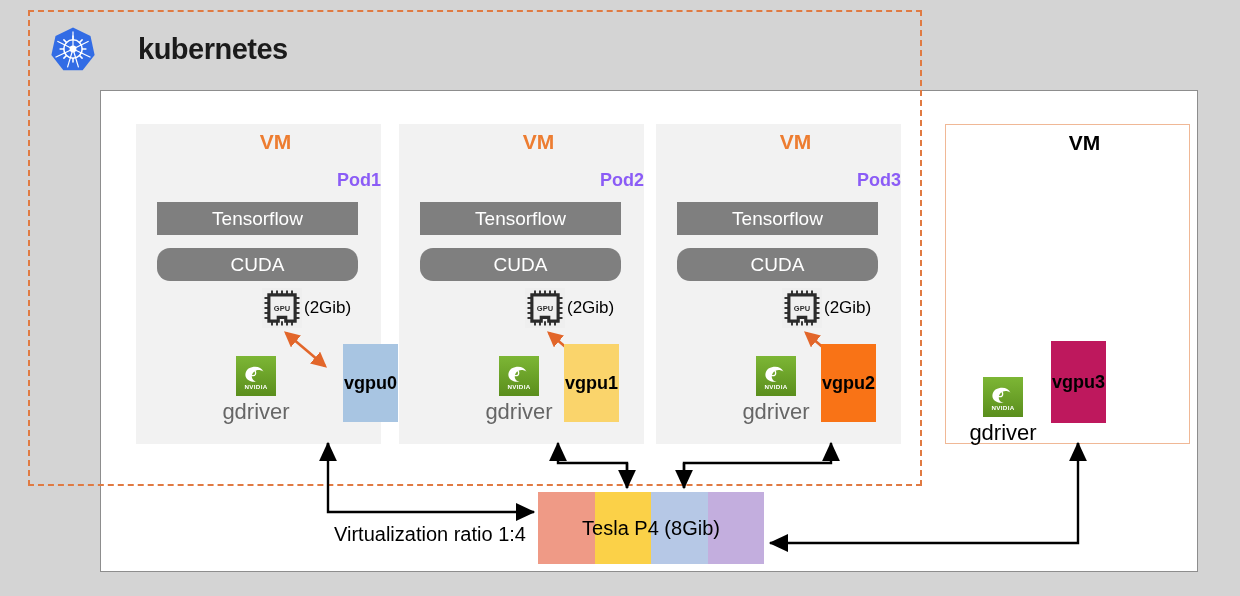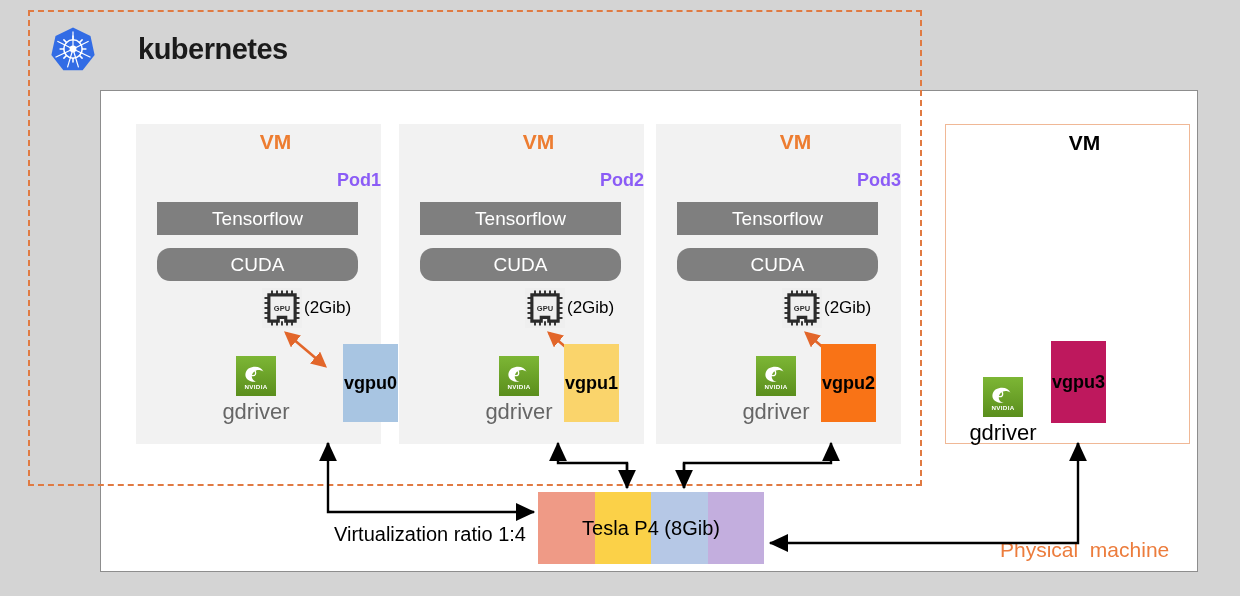--- a/index.html
+++ b/index.html
@@ -348,21 +348,20 @@
   <div id="tesla-bar">
     <div class="seg seg-1"></div>
     <div class="seg seg-2"></div>
     <div class="seg seg-3"></div>
     <div class="seg seg-4"></div>
   </div>
   <div id="tesla-label">Tesla P4 (8Gib)</div>
 
   <div id="ratio-label">Virtualization ratio 1:4</div>
 
-  <div id="physical-label">Physical  machine</div>
 
   <svg id="wires">
     <defs>
       <marker id="bk" markerWidth="9" markerHeight="9" refX="7.5" refY="4.5" orient="auto">
         <path d="M0,0.8 L8,4.5 L0,8.2 z" fill="#000000"></path>
       </marker>
     </defs>
     <g fill="none" stroke="#000000" stroke-width="2.4">
 
       <path d="M328,443 L328,512 L534,512" marker-end="url(#bk)"></path>

